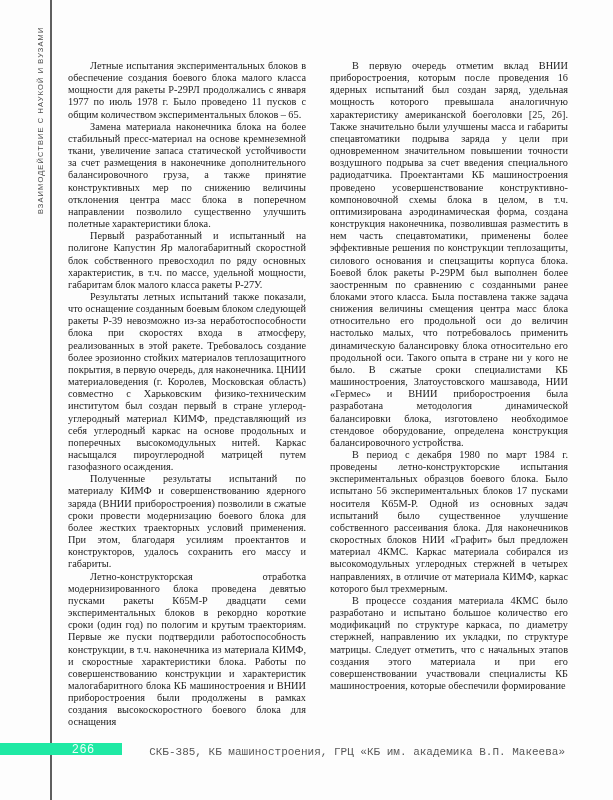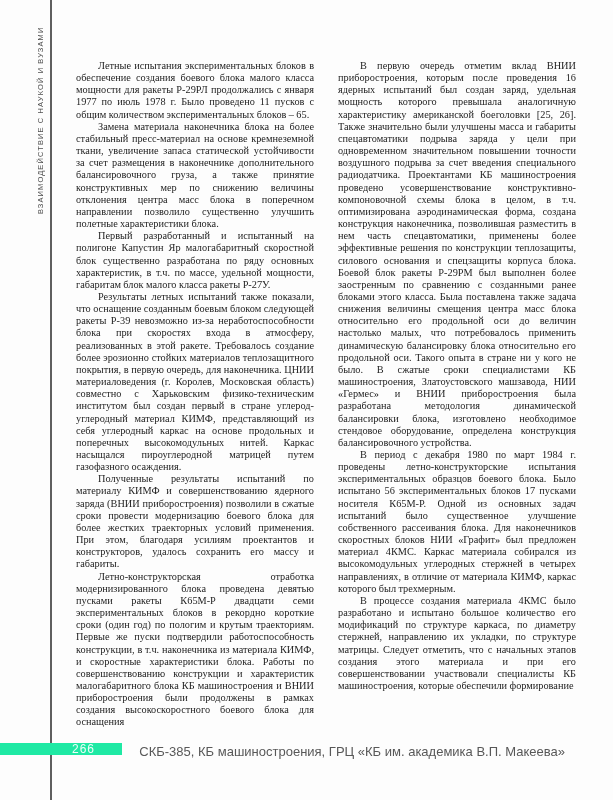--- a/index.html
+++ b/index.html
@@ -37,21 +37,21 @@
     transform-origin: left top;
     white-space: nowrap;
     font-family: "Liberation Sans", "DejaVu Sans", sans-serif;
     font-size: 7.5px;
     letter-spacing: 1.1px;
     color: #4f4f4f;
   }
   
   .content {
     position: absolute;
-    left: 76px;
+    left: 68px;
     top: 60px;
     width: 500px;
     display: flex;
     gap: 24px;
   }
   .col {
     width: 242px;
   }
   .para {
     margin: 0;
@@ -84,41 +84,41 @@
     font-family: "Liberation Sans", "DejaVu Sans", sans-serif;
     font-size: 12px;
     line-height: 12px;
     color: rgba(255, 255, 255, 0.92);
     letter-spacing: 1px;
   }
   .footer-caption {
     position: absolute;
     right: 48px;
     top: 747px;
-    font-family: Liberation Sans, sans-serif;
-    font-size: 13px;
+    font-family: Liberation Mono, monospace;
+    font-size: 11px;
     line-height: 10px;
     color: #585858;
     white-space: nowrap;
   }
 </style>
 </head>
 <body>
 
 <div class="page">
 
   <div class="margin-rule"></div>
 
   <div class="sidebar-label">ВЗАИМОДЕЙСТВИЕ С НАУКОЙ И ВУЗАМИ</div>
 
   <div class="content">
     <div class="col" id="col-left">
         <p class="para" lang="ru">Летные испытания экспериментальных блоков в обеспечение создания боевого блока малого класса мощности для ракеты Р-29РЛ продолжались с января 1977 по июль 1978 г. Было проведено 11 пусков с общим количеством экспериментальных блоков – 65.</p>
         <p class="para" lang="ru">Замена материала наконечника блока на более стабильный пресс-материал на основе кремнеземной ткани, увеличение запаса статической устойчивости за счет размещения в наконечнике дополнительного балансировочного груза, а также принятие конструктивных мер по снижению величины отклонения центра масс блока в поперечном направлении позволило существенно улучшить полетные характеристики блока.</p>
-        <p class="para" lang="ru">Первый разработанный и испытанный на полигоне Капустин Яр малогабаритный скоростной блок существенно разработана по ряду основных характеристик, в т.ч. по массе, удельной мощности, габаритам блок малого класса ракеты Р-27У.</p>
+        <p class="para" lang="ru">Первый разработанный и испытанный на полигоне Капустин Яр малогабаритный скоростной блок собственного превосходил по ряду основных характеристик, в т.ч. по массе, удельной мощности, габаритам блок малого класса ракеты Р-27У.</p>
         <p class="para" lang="ru">Результаты летных испытаний также показали, что оснащение созданным боевым блоком следующей ракеты Р-39 невозможно из-за неработоспособности блока при скоростях входа в атмосферу, реализованных в этой ракете. Требовалось создание более эрозионно стойких материалов теплозащитного покрытия, в первую очередь, для наконечника. ЦНИИ материаловедения (г. Королев, Московская область) совместно с Харьковским физико-техническим институтом был создан первый в стране углерод-углеродный материал КИМФ, представляющий из себя углеродный каркас на основе продольных и поперечных высокомодульных нитей. Каркас насыщался пироуглеродной матрицей путем газофазного осаждения.</p>
         <p class="para" lang="ru">Полученные результаты испытаний по материалу КИМФ и совершенствованию ядерного заряда (ВНИИ приборостроения) позволили в сжатые сроки провести модернизацию боевого блока для более жестких траекторных условий применения. При этом, благодаря усилиям проектантов и конструкторов, удалось сохранить его массу и габариты.</p>
         <p class="para" lang="ru">Летно-конструкторская отработка модернизированного блока проведена девятью пусками ракеты К65М-Р двадцати семи экспериментальных блоков в рекордно короткие сроки (один год) по пологим и крутым траекториям. Первые же пуски подтвердили работоспособность конструкции, в т.ч. наконечника из материала КИМФ, и скоростные характеристики блока. Работы по совершенствованию конструкции и характеристик малогабаритного блока КБ машиностроения и ВНИИ приборостроения были продолжены в рамках создания высокоскоростного боевого блока для оснащения</p>
       </div>
     <div class="col" id="col-right">
         <p class="para" lang="ru">В первую очередь отметим вклад ВНИИ приборостроения, которым после проведения 16 ядерных испытаний был создан заряд, удельная мощность которого превышала аналогичную характеристику американской боеголовки [25, 26]. Также значительно были улучшены масса и габариты спецавтоматики подрыва заряда у цели при одновременном значительном повышении точности воздушного подрыва за счет введения специального радиодатчика. Проектантами КБ машиностроения проведено усовершенствование конструктивно-компоновочной схемы блока в целом, в т.ч. оптимизирована аэродинамическая форма, создана конструкция наконечника, позволившая разместить в нем часть спецавтоматики, применены более эффективные решения по конструкции теплозащиты, силового основания и спецзащиты корпуса блока. Боевой блок ракеты Р-29РМ был выполнен более заостренным по сравнению с созданными ранее блоками этого класса. Была поставлена также задача снижения величины смещения центра масс блока относительно его продольной оси до величин настолько малых, что потребовалось применить динамическую балансировку блока относительно его продольной оси. Такого опыта в стране ни у кого не было. В сжатые сроки специалистами КБ машиностроения, Златоустовского машзавода, НИИ «Гермес» и ВНИИ приборостроения была разработана методология динамической балансировки блока, изготовлено необходимое стендовое оборудование, определена конструкция балансировочного устройства.</p>
         <p class="para" lang="ru">В период с декабря 1980 по март 1984 г. проведены летно-конструкторские испытания экспериментальных образцов боевого блока. Было испытано 56 экспериментальных блоков 17 пусками носителя К65М-Р. Одной из основных задач испытаний было существенное улучшение собственного рассеивания блока. Для наконечников скоростных блоков НИИ «Графит» был предложен материал 4КМС. Каркас материала собирался из высокомодульных углеродных стержней в четырех направлениях, в отличие от материала КИМФ, каркас которого был трехмерным.</p>
         <p class="para" lang="ru">В процессе создания материала 4КМС было разработано и испытано большое количество его модификаций по структуре каркаса, по диаметру стержней, направлению их укладки, по структуре матрицы. Следует отметить, что с начальных этапов создания этого материала и при его совершенствовании участвовали специалисты КБ машиностроения, которые обеспечили формирование</p>
       </div>
   </div>

